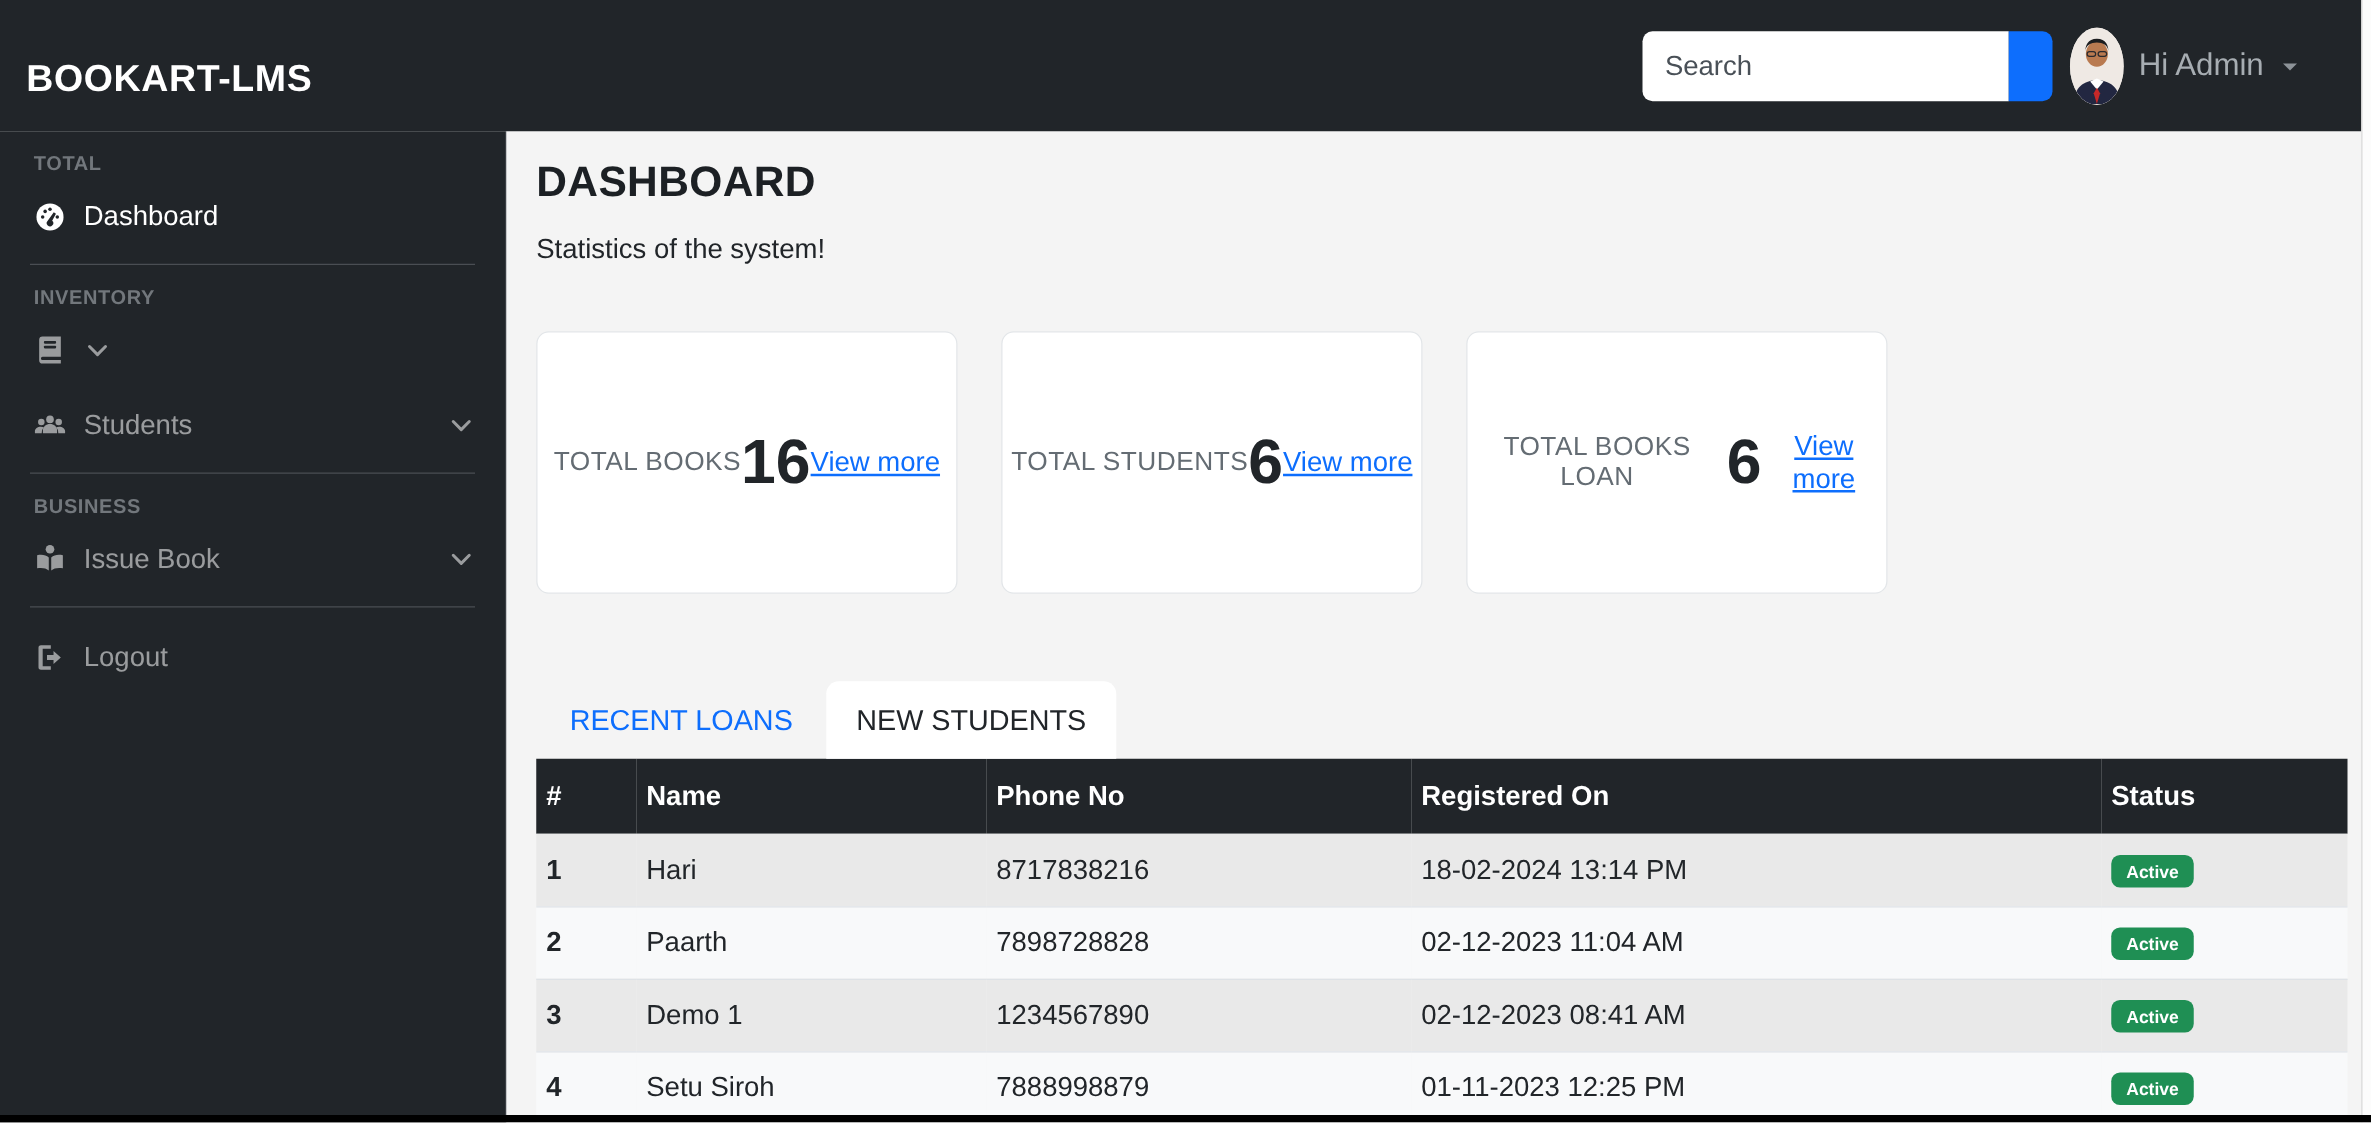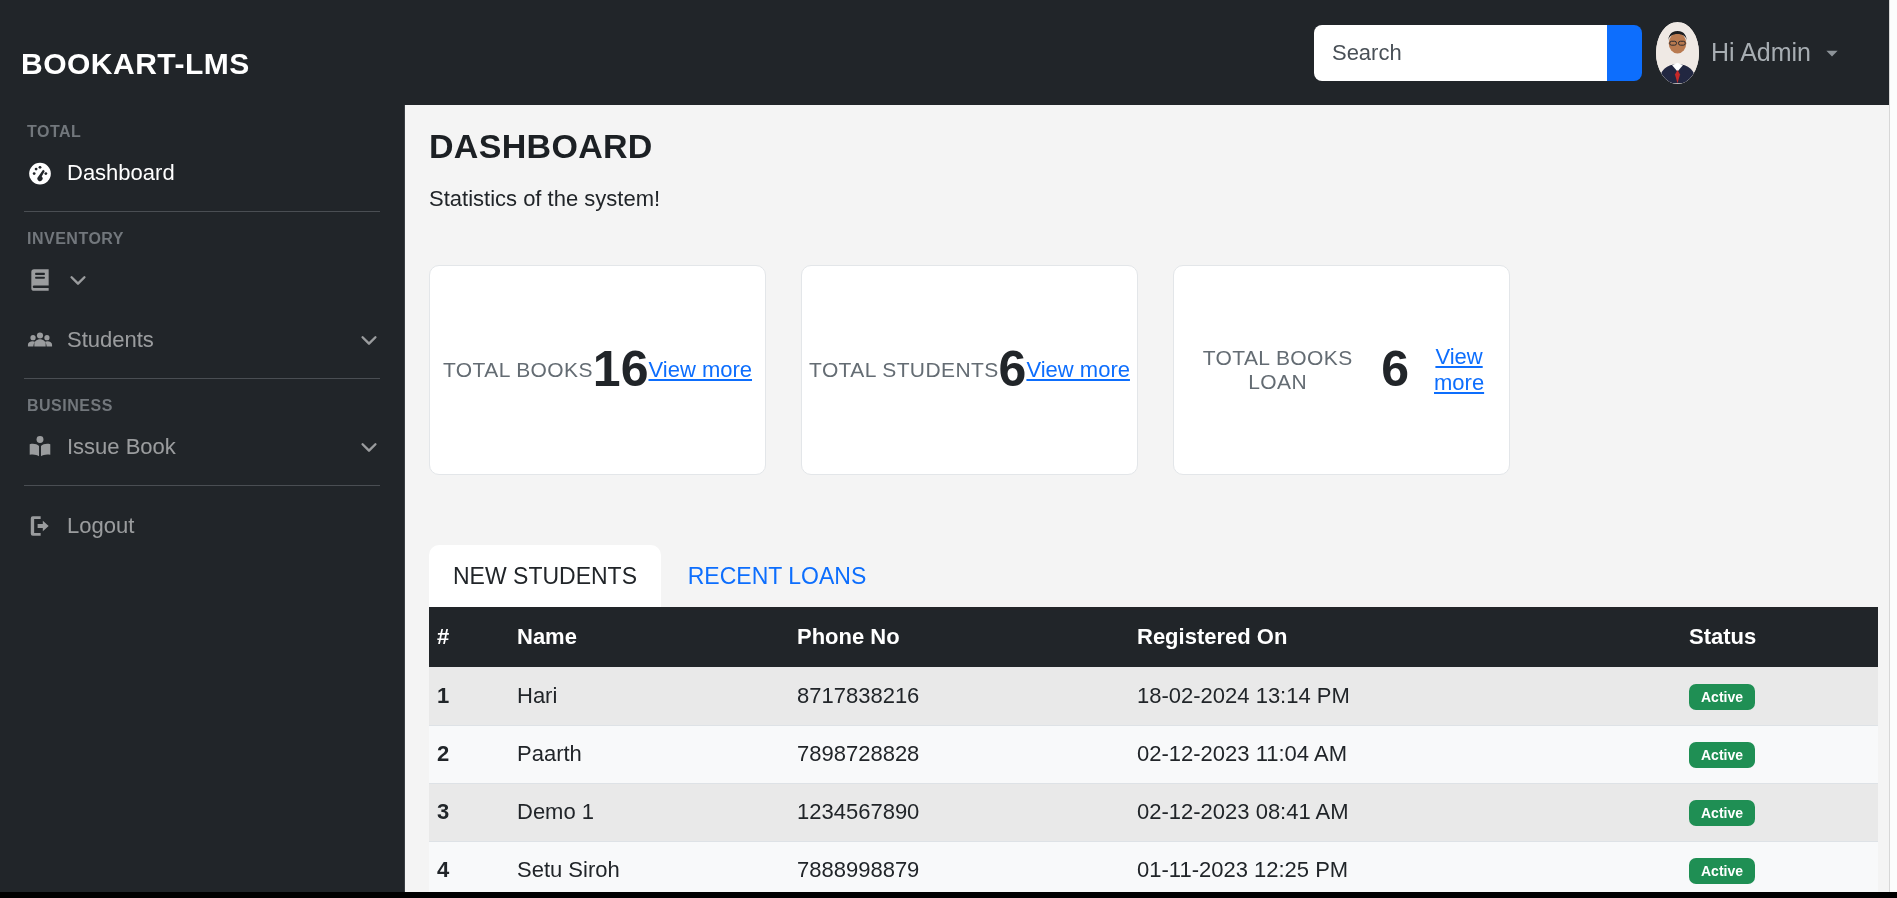--- a/index.html
+++ b/index.html
@@ -272,22 +272,22 @@
       <a class="stat-link">View more</a>
     </div>
     <div class="stat-card">
       <div class="stat-title">TOTAL BOOKS LOAN</div>
       <div class="stat-value">6</div>
       <a class="stat-link">View more</a>
     </div>
   </div>
 
   <div class="tabs">
+    <div class="tab inactive">RECENT LOANS</div>
     <div class="tab active">NEW STUDENTS</div>
-    <div class="tab inactive">RECENT LOANS</div>
   </div>
 
   <table class="data-table">
     <colgroup>
         <col class="c1">
         <col class="c2">
         <col class="c3">
         <col class="c4">
         <col class="c5">
       </colgroup>

